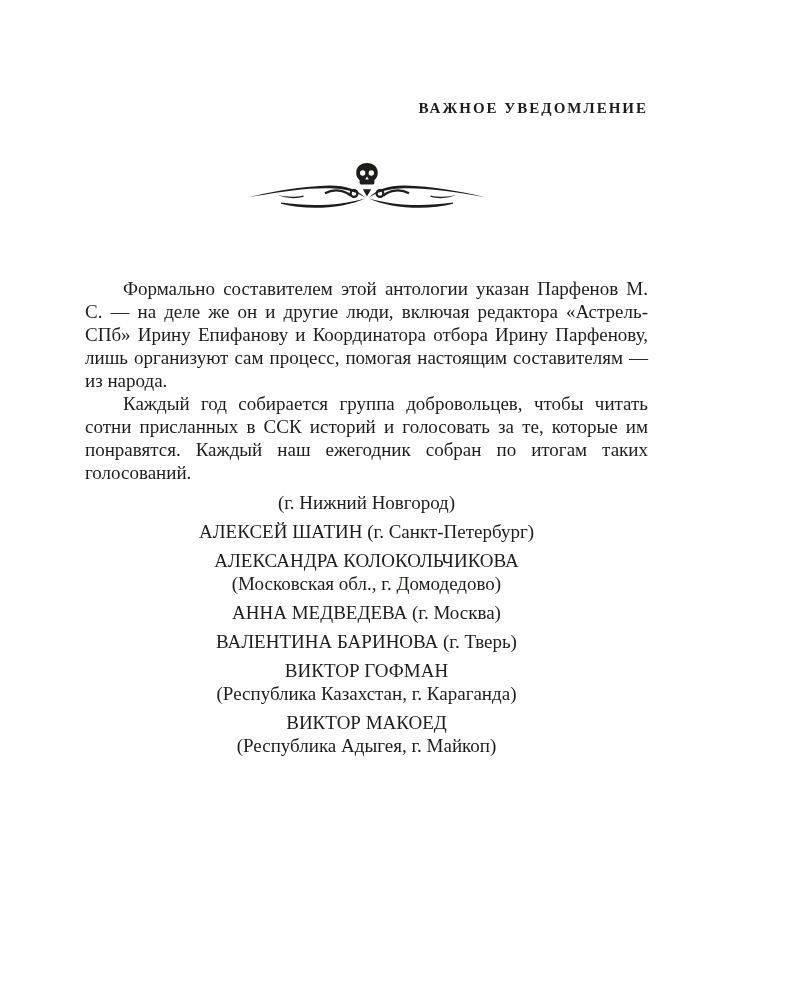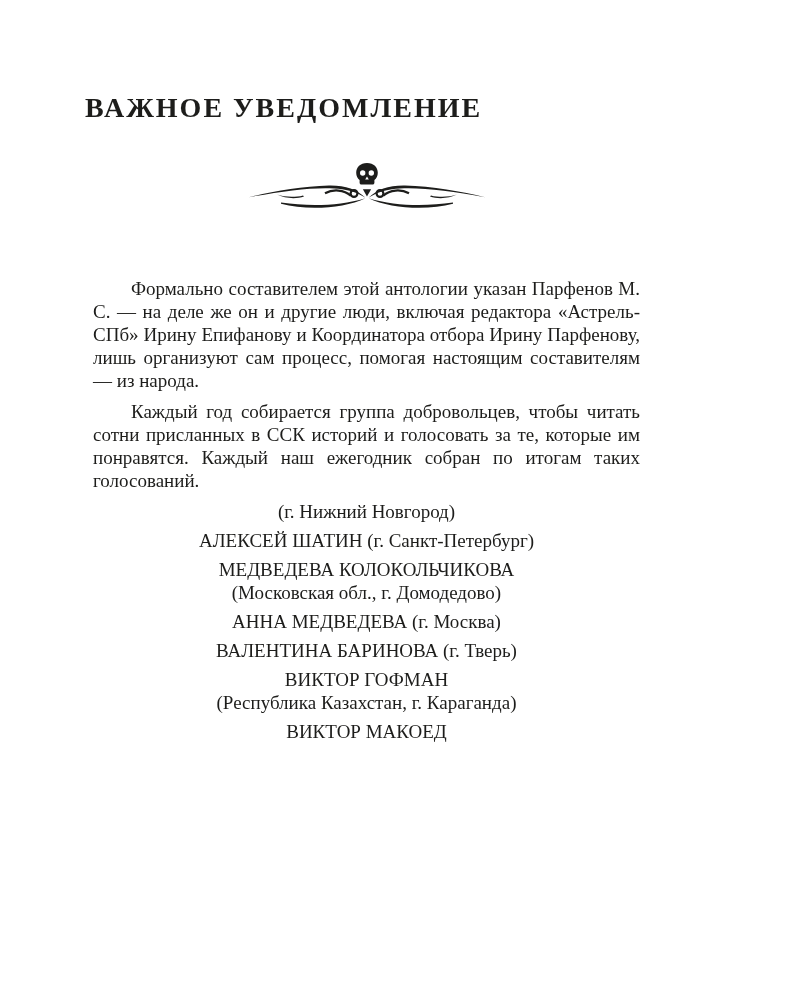--- a/index.html
+++ b/index.html
@@ -18,41 +18,41 @@
   .page {
     position: absolute;
     left: 85px;
     top: 0;
     width: 563px;
     height: 1000px;
   }
   .page-title {
     margin: 0;
     padding-top: 94px;
-    text-align: left;
-    font-size: 28px;
+    text-align: right;
+    font-size: 15px;
     line-height: 28px;
     font-weight: bold;
     letter-spacing: 2px;
     white-space: nowrap;
   }
   .ornament {
     display: block;
     margin: 40px auto 0 auto;
     width: 240px;
     height: 52px;
   }
   .body-text {
     margin-top: 63px;
     font-size: 19px;
     line-height: 23px;
     text-align: justify;
   }
   .body-text p {
-    margin: 8px;
+    margin: 0;
     text-indent: 38px;
   }
   .contributors {
     list-style: none;
     margin: 7px 0 0 0;
     padding: 0;
     text-align: center;
     font-size: 19px;
     line-height: 23px;
   }
@@ -99,27 +99,28 @@
     <p>Формально составителем этой антологии указан Парфенов М. С. — на деле же он и другие люди, включая редактора «Астрель-СПб» Ирину Епифанову и Координатора отбора Ирину Парфенову, лишь организуют сам процесс, помогая настоящим составителям — из народа.</p>
     <p>Каждый год собирается группа добровольцев, чтобы читать сотни присланных в ССК историй и голосовать за те, которые им понравятся. Каждый наш ежегодник собран по итогам таких голосований.</p>
   </div>
 
   <ul class="contributors">
       <li>
         <div>(г. Нижний Новгород)</div>
       </li>
       <li>АЛЕКСЕЙ ШАТИН (г. Санкт-Петербург)</li>
       <li>
-        <div>МЕДВЕДЕВА КОЛОКОЛЬЧИКОВА</div>
+        <div>АЛЕКСАНДРА КОЛОКОЛЬЧИКОВА</div>
         <div>(Московская обл., г. Домодедово)</div>
       </li>
       <li>АННА МЕДВЕДЕВА (г. Москва)</li>
       <li>ВАЛЕНТИНА БАРИНОВА (г. Тверь)</li>
       <li>
         <div>ВИКТОР ГОФМАН</div>
         <div>(Республика Казахстан, г. Караганда)</div>
       </li>
       <li>
         <div>ВИКТОР МАКОЕД</div>
+        <div>(Республика Адыгея, г. Майкоп)</div>
       </li>
     </ul>
 
 </div>
 
 </body></html>

